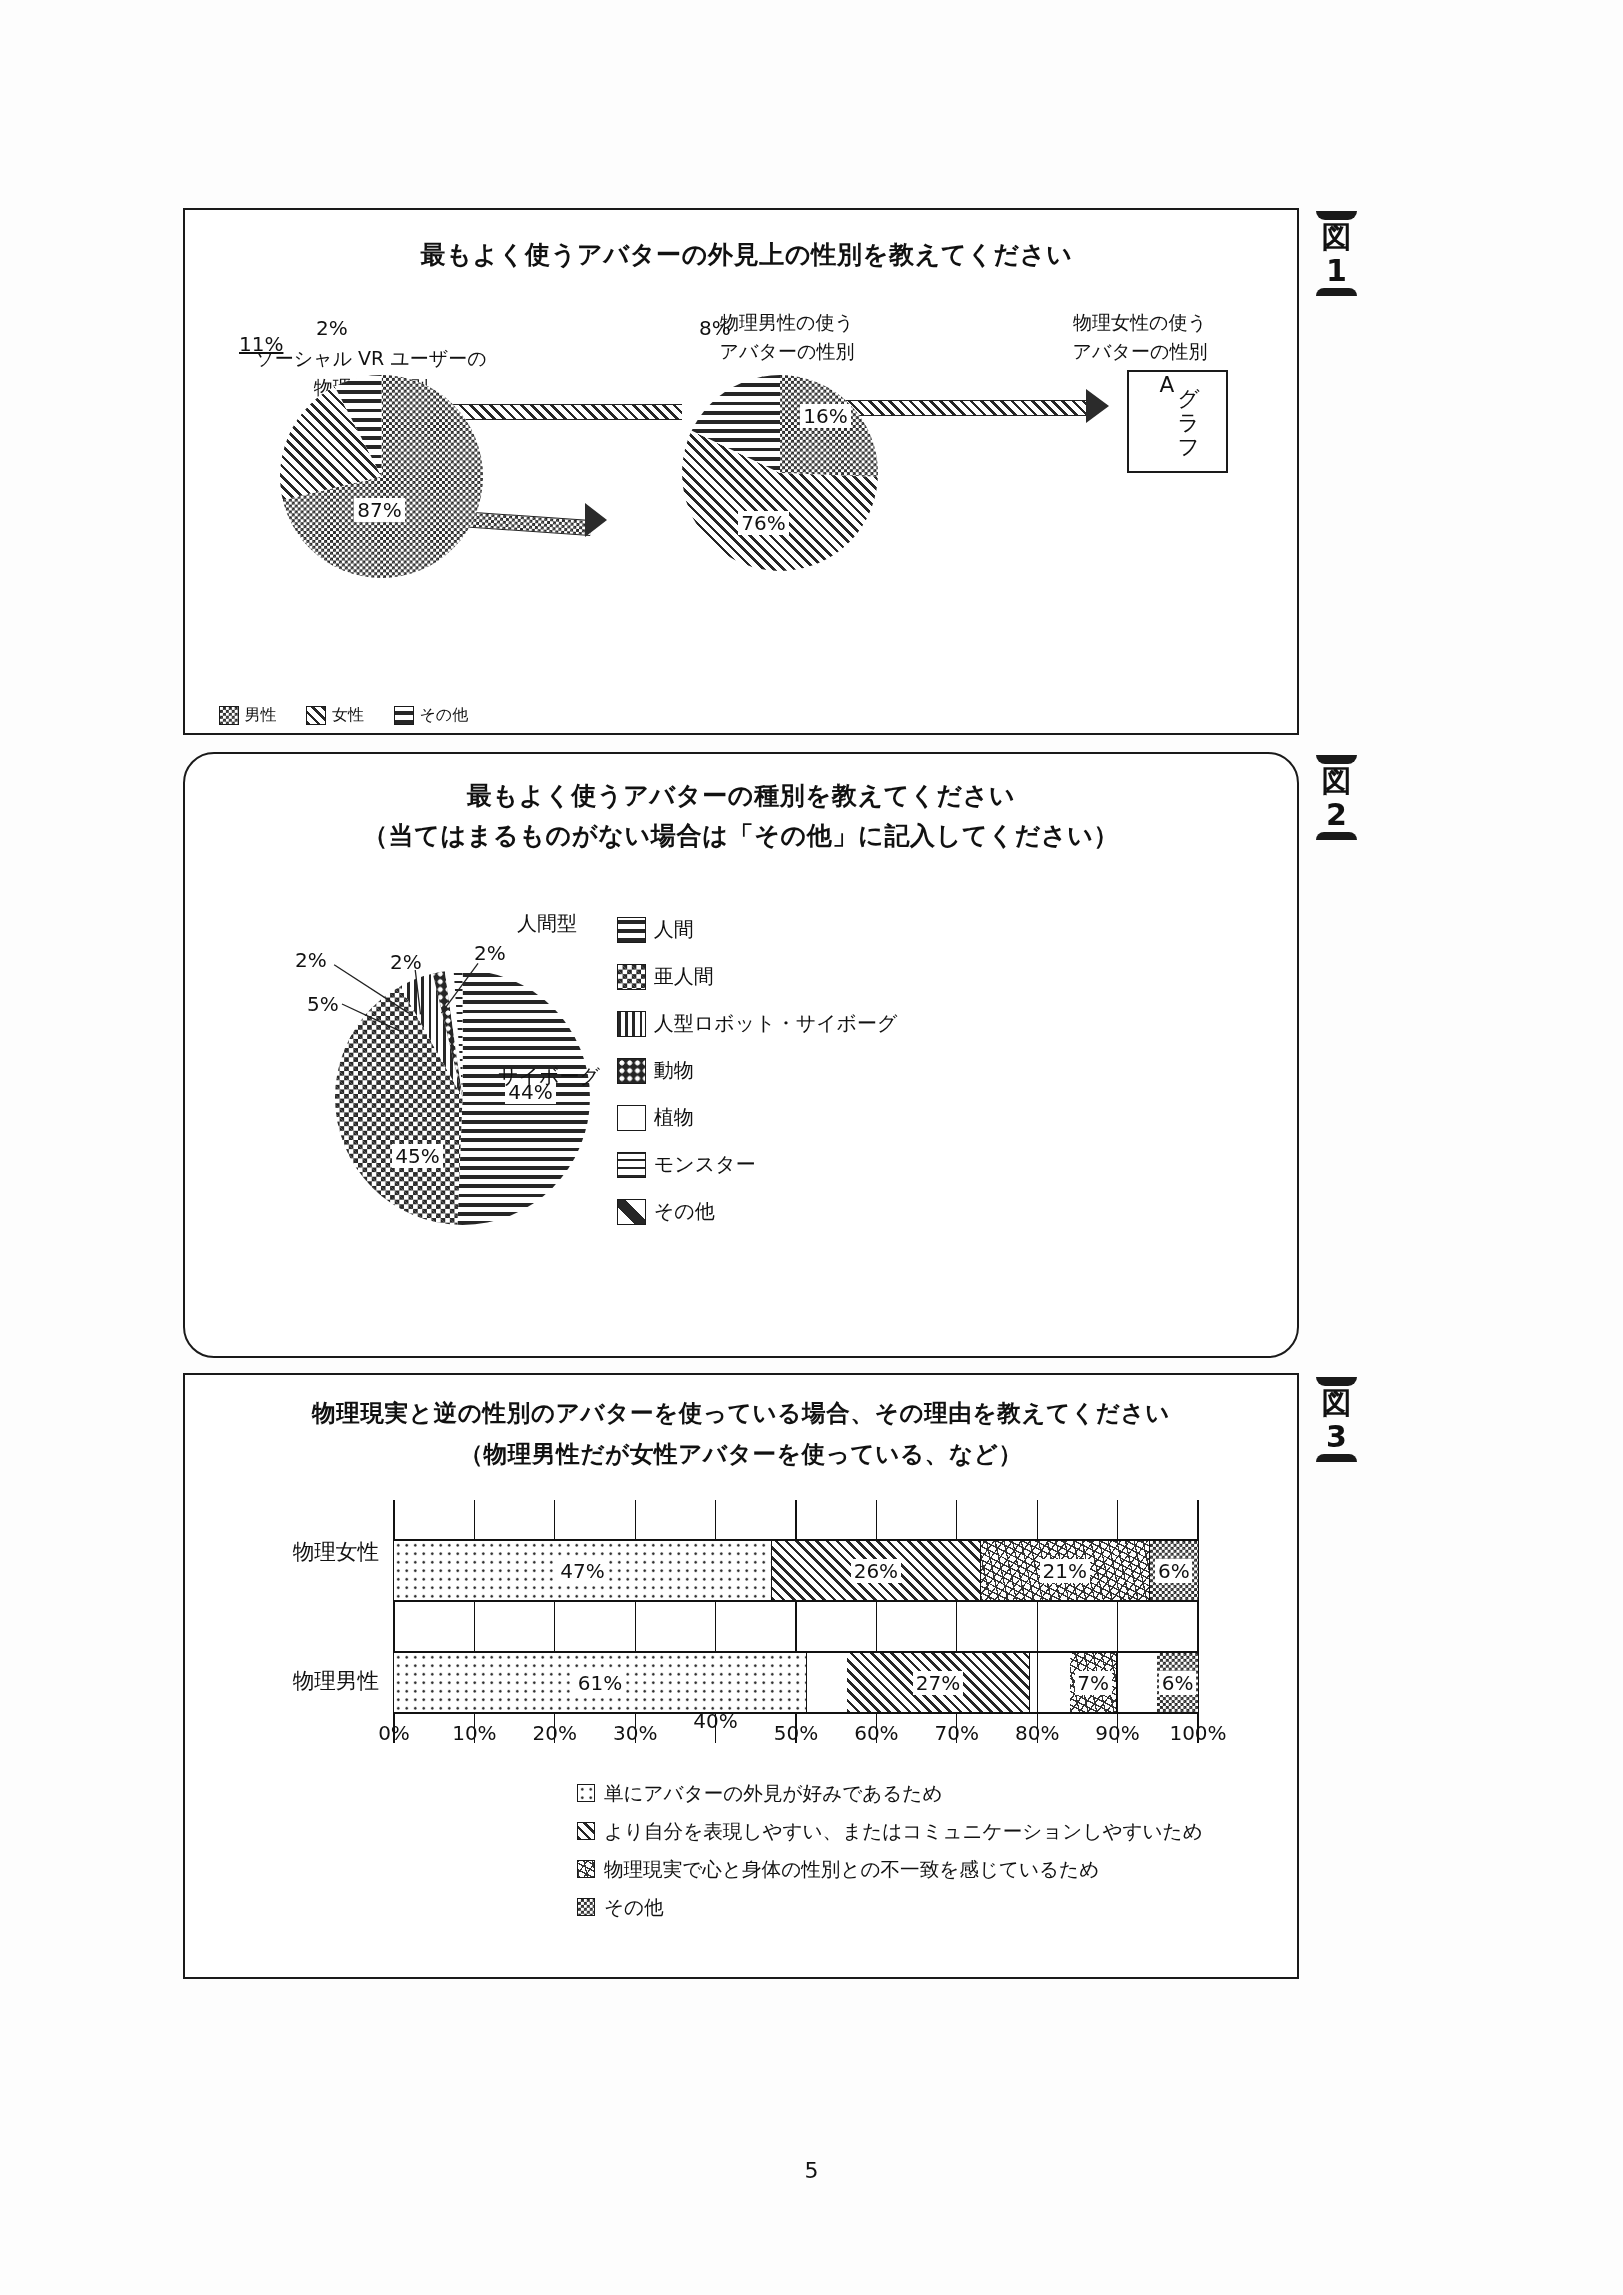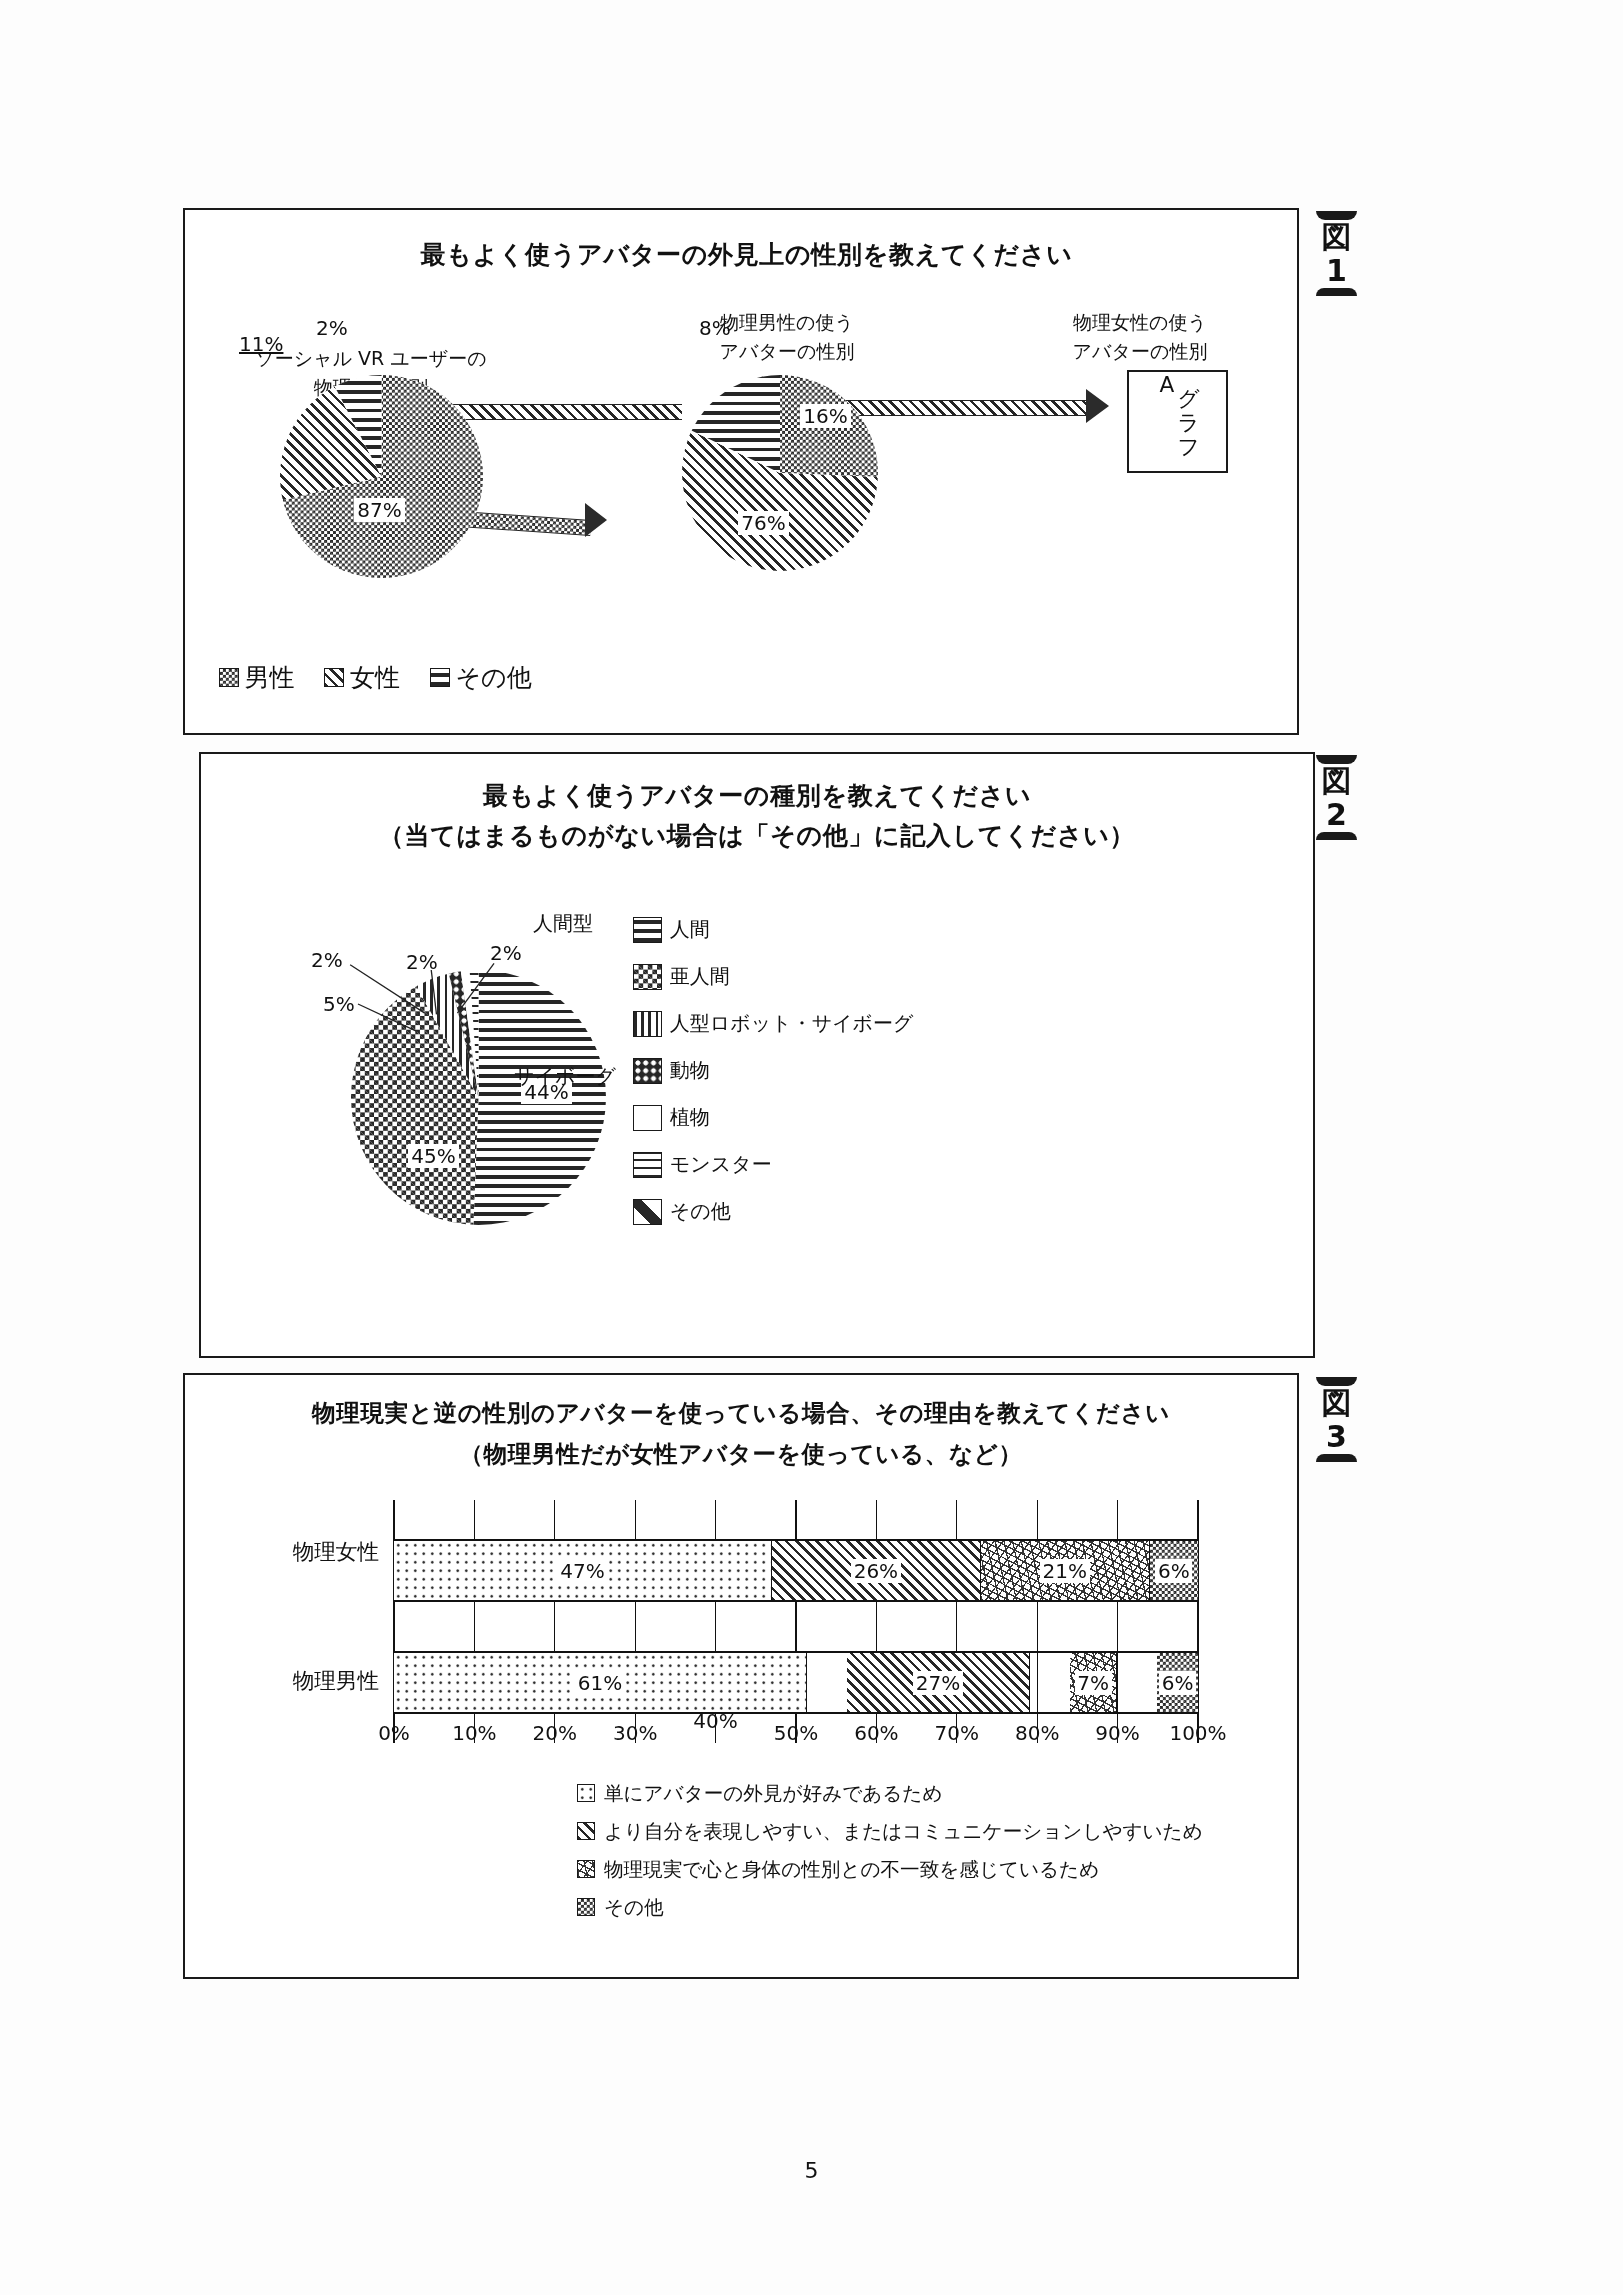--- a/index.html
+++ b/index.html
@@ -6,21 +6,21 @@
   body{
     width:1623px;height:2295px;position:relative;overflow:hidden;
     font-family:"Liberation Sans","DejaVu Sans",sans-serif;color:#111;
   }
 
   .page{position:absolute;inset:0;background:#fdfdfd;}
 
   
   .fig{position:absolute;border:2px solid #1a1a1a;background:#fff;}
   #fig1{left:183px;top:208px;width:1112px;height:523px;}
-  #fig2{left:199px;top:752px;width:1112px;height:602px;}
+  #fig2{left:183px;top:752px;width:1112px;height:602px;border-radius:31px;}
   #fig3{left:183px;top:1373px;width:1112px;height:602px;}
 
   
   .figtag{
     position:absolute;width:47px;
     display:flex;flex-direction:column;align-items:center;
     font-size:30px;font-weight:700;line-height:1.0;
     font-family:"DejaVu Sans","Liberation Sans",sans-serif;
   }
   .figtag .bar{width:41px;height:8.5px;background:#1a1a1a;}
@@ -118,22 +118,22 @@
     background:#fff;
     background-image:linear-gradient(45deg,#fff 0 32%,#262626 32% 62%,#fff 62% 100%);
   }
 
   
   .arrowbar{position:absolute;height:14.4px;}
   .arrowhead{position:absolute;width:0;height:0;}
 
   
   #f1legend{position:absolute;left:34px;top:451px;display:flex;gap:30px;align-items:center;}
-  .lg-item{display:flex;align-items:center;gap:5.9px;font-size:25px;
-           font-family:"DejaVu Sans","Liberation Sans",sans-serif;}
+  .lg-item{display:flex;align-items:center;gap:5.9px;font-size:16px;
+           font-family:"DejaVu Sans","Liberation Sans",sans-serif;margin-top:44px;}
   .sw{width:19.6px;height:18.3px;border:1.3px solid #1a1a1a;box-sizing:border-box;display:inline-block;}
 
   
   #f2legend{position:absolute;left:432px;top:152px;}
   .lg2row{display:flex;align-items:center;height:47px;font-size:20px;
           font-family:"DejaVu Sans","Liberation Sans",sans-serif;}
   .lg2row .sw{margin-right:7.8px;width:29px;height:26px;}
   .grouplab{position:absolute;font-size:20px;font-weight:400;
             font-family:"DejaVu Sans","Liberation Sans",sans-serif;}
 

